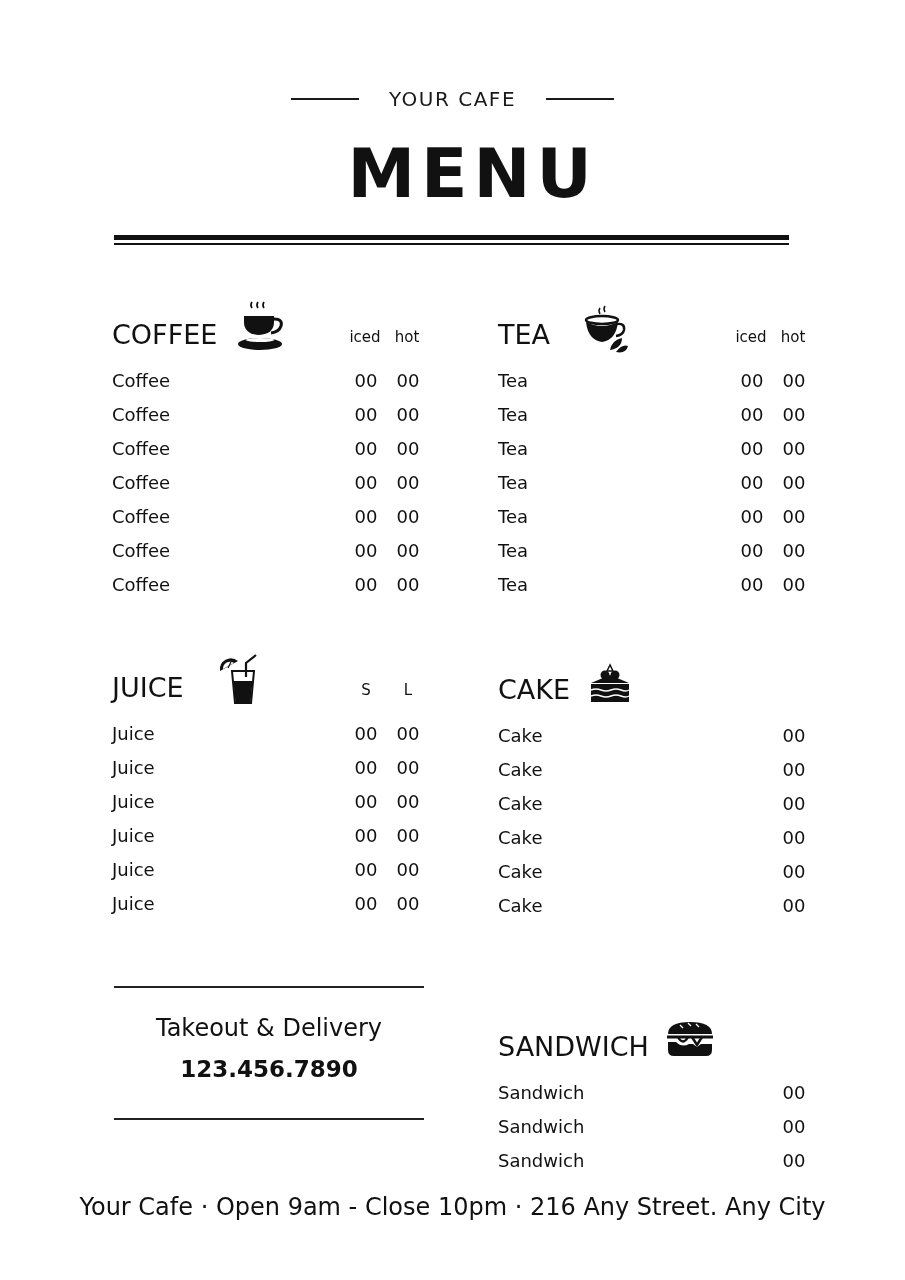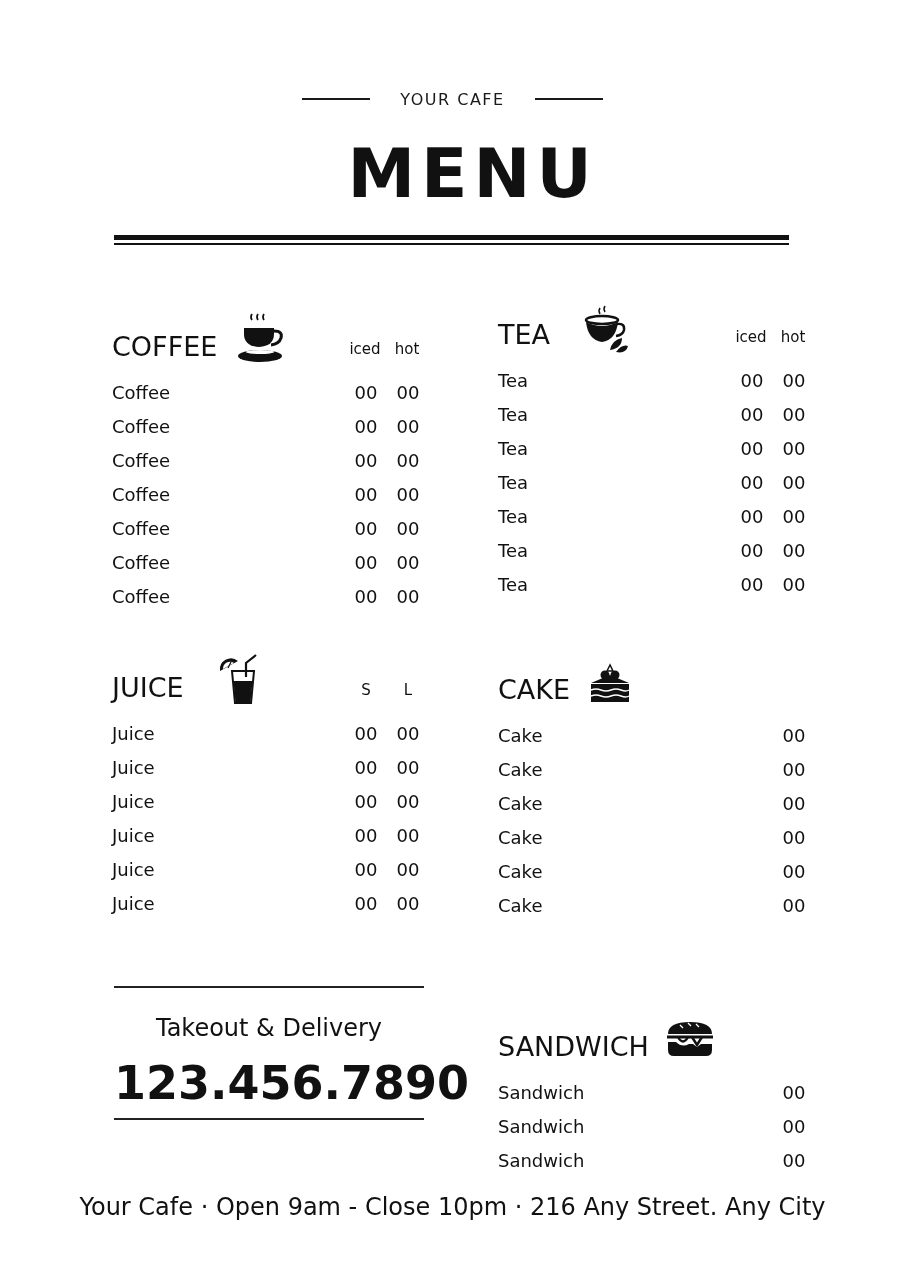--- a/index.html
+++ b/index.html
@@ -1,53 +1,53 @@
 <!DOCTYPE html>
 <html><head>
 <meta charset="utf-8">
 <style>
   html, body { margin: 0; padding: 0; background: #ffffff; }
   body { width: 905px; height: 1280px; position: relative; overflow: hidden;
          font-family: "DejaVu Sans", "Liberation Sans", sans-serif; color: #141414; }
   .abs { position: absolute; }
   .brand-row { top: 84px; left: 0; width: 905px; height: 30px; display: flex; justify-content: center; align-items: center; }
   .brand-line { width: 68px; height: 2px; background: #1a1a1a; }
-  .brand-text { font-size: 16px; letter-spacing: 1.5px; margin: 0 30px; color: #1a1a1a; }
+  .brand-text { font-size: 20px; letter-spacing: 1.5px; margin: 0 30px; color: #1a1a1a; }
   .menu-title { top: 134px; left: 0; width: 905px; text-align: center; font-size: 68px; font-weight: bold; letter-spacing: 6px; color: #111; line-height: 80px; margin-left: 20px; }
   .rule-thick { top: 235px; left: 114px; width: 675px; height: 5px; background: #111; }
   .rule-thin { top: 243px; left: 114px; width: 675px; height: 2px; background: #111; }
 
   .section { position: absolute; width: 310px; }
   .sec-head { position: relative; height: 50px; }
   .sec-title { position: absolute; left: 0; bottom: 0; font-size: 27px; color: #111; line-height: 30px; }
   .sec-icon { position: absolute; }
   .col-h { position: absolute; bottom: 4px; font-size: 15px; color: #111; width: 40px; text-align: center; }
   .rows { margin-top: 14px; }
   .row { position: relative; height: 34px; font-size: 18px; line-height: 34px; color: #111; }
   .row .name { position: absolute; left: 0; }
   .row .p1, .row .p2 { position: absolute; width: 40px; text-align: center; }
 
   .contact-line { position: absolute; left: 114px; width: 310px; height: 2px; background: #222; }
   .contact-label { position: absolute; left: 114px; width: 310px; top: 1014px; text-align: center; font-size: 24px; color: #111; }
-  .contact-phone { position: absolute; left: 114px; width: 310px; top: 1056px; text-align: center; font-size: 46px; font-weight: bold; color: #111; }
+  .contact-phone { position: absolute; left: 114px; width: 310px; top: 1056px; text-align: center; font-size: 23px; font-weight: bold; color: #111; }
   .footer { position: absolute; top: 1193px; left: 0; width: 905px; text-align: center; font-size: 24px; color: #111; }
 </style>
 </head>
 <body>
 
 <div class="abs brand-row">
   <div class="brand-line"></div>
   <div class="brand-text">YOUR CAFE</div>
   <div class="brand-line"></div>
 </div>
 <div class="abs menu-title">MENU</div>
 <div class="abs rule-thick"></div>
 <div class="abs rule-thin"></div>
 
-<div class="section" style="left:112px; top:312px;">
+<div class="section" style="left:112px; top:300px;">
   <div class="sec-head">
     <div class="sec-title">COFFEE</div>
     <svg class="sec-icon" style="left:124px; top:0;" width="52" height="52" viewBox="0 0 52 52">
       <path d="M16 2 q-2 3 0 6 M22 2 q-2 3 0 6 M28 2 q-2 3 0 6" stroke="#111" stroke-width="1.8" fill="none"></path>
       <path d="M8 16 h30 v6 q0 12 -15 13 q-15 -1 -15 -13 z" fill="#111"></path>
       <path d="M38 19 q9 0 7 7 q-2 6 -10 7" stroke="#111" stroke-width="3" fill="none"></path>
       <ellipse cx="24" cy="44" rx="22" ry="6" fill="#111"></ellipse>
       <ellipse cx="24" cy="40" rx="14" ry="2" fill="#fff"></ellipse>
     </svg>
     <div class="col-h" style="left:233px;">iced</div>

